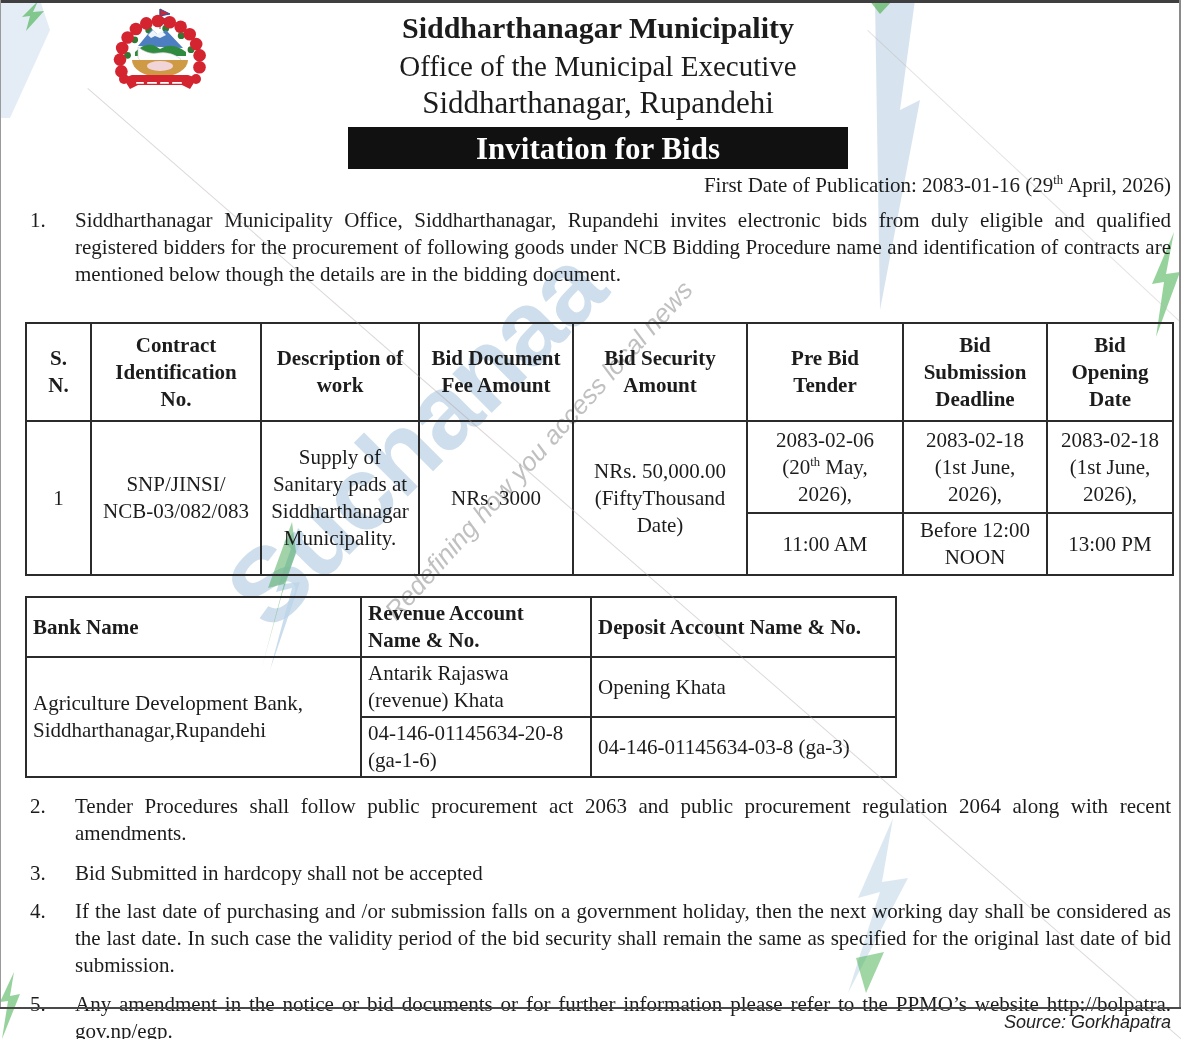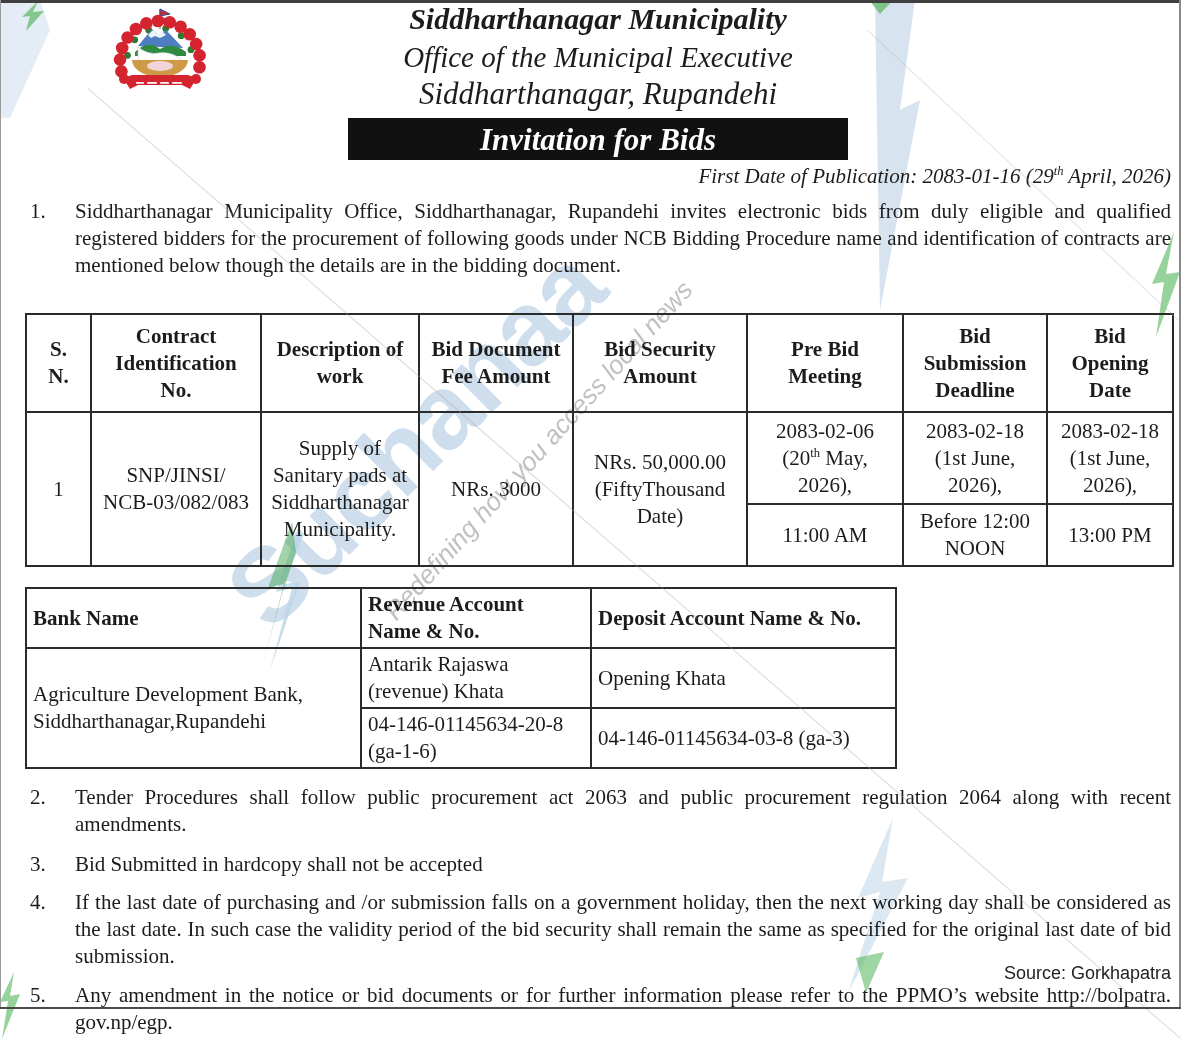--- a/index.html
+++ b/index.html
@@ -28,21 +28,21 @@
   }
   .wm-tag{
     position:absolute;left:400px;top:597px;z-index:1;pointer-events:none;
     font-family:"Liberation Sans", sans-serif;font-style:italic;
     font-size:26px;line-height:28px;color:rgba(140,140,140,0.55);
     transform-origin:0 100%;transform:rotate(-48deg);white-space:nowrap;
   }
 
   
   .doc{position:relative;z-index:2;padding:0 10px 0 25px;}
-  .header{ text-align:center; font-style:italic;}
+  .header{ text-align:center; padding-top:9px;}
   .muni{font-size:30px;font-weight:bold;line-height:38px;}
   .office{font-size:29px;line-height:38px;}
   .loc{font-size:31px;line-height:35px;}
   .banner{
     width:500px;height:42px;margin:7px auto 4px auto;
     background:#111111;color:#ffffff;
     font-size:31px;font-weight:bold;line-height:43px;text-align:center;
   }
   .pub{font-size:21px;line-height:25px;text-align:right;}
   sup{font-size:60%;vertical-align:super;line-height:0;}
@@ -66,22 +66,22 @@
 
   .bank-table{width:870px;margin-top:20px;}
   .bank-table th,.bank-table td{text-align:left;padding-left:6px;}
   .bank-table .bh th{height:44px;}
   .bank-table .br td{height:46px;}
 
   .signature{
     text-align:right;font-size:26px;font-weight:bold;line-height:30px;margin-top:4px;padding-right:2px;
   }
   .source{
-    position:absolute;right:10px;top:963px;z-index:4;
-    font-family:"Liberation Sans", sans-serif;
+    position:absolute;right:10px;top:1012px;z-index:4;
+    font-family:"Liberation Sans", sans-serif;font-style:italic;
     font-size:18px;color:#222222;
   }
   .logo{position:absolute;left:108px;top:5px;z-index:2;}
 </style>
 </head>
 <body>
 
 <div class="edge-top"></div>
 <div class="edge-bottom"></div>
 <div class="edge-left"></div>
@@ -206,21 +206,21 @@
       <th>
             <span class="ln">Bid Document</span>
             <span class="ln">Fee Amount</span>
           </th>
       <th>
             <span class="ln">Bid Security</span>
             <span class="ln">Amount</span>
           </th>
       <th>
             <span class="ln">Pre Bid</span>
-            <span class="ln">Meeting</span>
+            <span class="ln">Tender</span>
           </th>
       <th>
             <span class="ln">Bid</span>
             <span class="ln">Submission</span>
             <span class="ln">Deadline</span>
           </th>
       <th>
             <span class="ln">Bid</span>
             <span class="ln">Opening</span>
             <span class="ln">Date</span>

